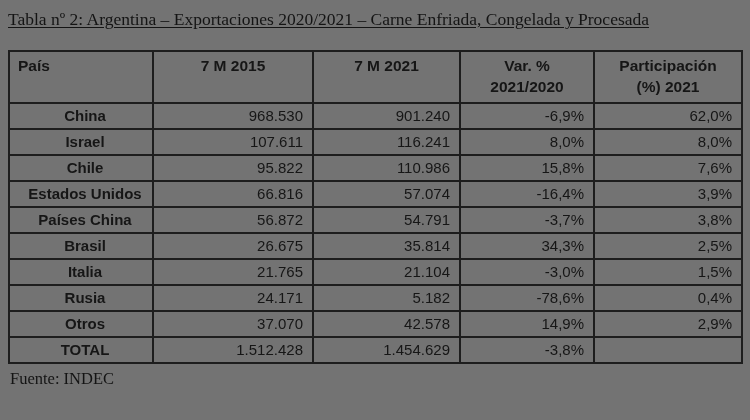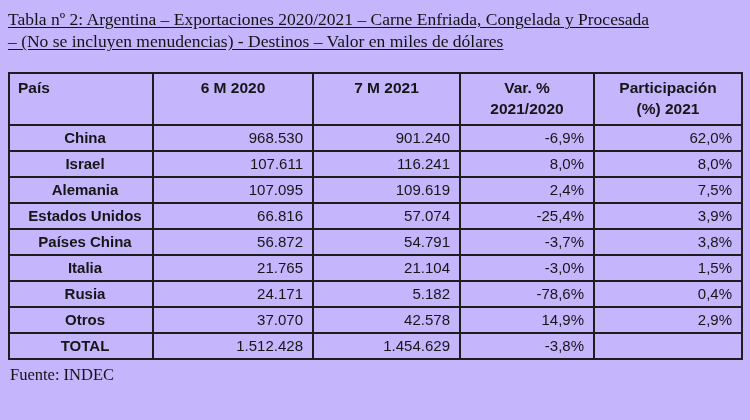--- a/index.html
+++ b/index.html
@@ -8,21 +8,21 @@
     background: #ffffff;
     width: 750px;
     height: 420px;
     overflow: hidden;
   }
   .page {
     width: 750px;
     height: 420px;
     box-sizing: border-box;
     padding: 8px 8px 0 8px;
-    background: #c4b5fd;
+    background: #737373;
     color: #171717;
   }
   .doc-title {
     font-family: "Liberation Serif", serif;
     font-size: 17.5px;
     line-height: 22px;
     color: #141414;
     text-decoration: underline;
     text-underline-offset: 2px;
     width: 726px;
@@ -81,35 +81,34 @@
   col.w-var  { width: 134px; }
   col.w-part { width: 148px; }
 </style>
 </head>
 <body>
 
 <div class="page">
 
   <div class="doc-title">
     <span>Tabla nº 2: Argentina – Exportaciones 2020/2021 – Carne Enfriada, Congelada y Procesada</span><br>
-    <span>– (No se incluyen menudencias) - Destinos – Valor en miles de dólares</span>
   </div>
 
   <table class="data-table">
     <colgroup>
       <col class="w-pais">
         <col class="w-2020">
         <col class="w-2021">
         <col class="w-var">
         <col class="w-part">
     </colgroup>
     <thead>
       <tr>
         <th class="h-pais">País</th>
-        <th class="h-center">6 M 2020</th>
+        <th class="h-center">7 M 2015</th>
         <th class="h-center">7 M 2021</th>
         <th class="h-center">
           <span>Var. %</span><br>
           <span>2021/2020</span>
         </th>
         <th class="h-center">
           <span>Participación</span><br>
           <span>(%) 2021</span>
         </th>
       </tr>
@@ -123,39 +122,46 @@
         <td class="c-num">62,0%</td>
       </tr>
       <tr>
         <td class="c-pais">Israel</td>
         <td class="c-num">107.611</td>
         <td class="c-num">116.241</td>
         <td class="c-num">8,0%</td>
         <td class="c-num">8,0%</td>
       </tr>
       <tr>
-        <td class="c-pais">Alemania</td>
-        <td class="c-num">107.095</td>
-        <td class="c-num">109.619</td>
-        <td class="c-num">2,4%</td>
-        <td class="c-num">7,5%</td>
+        <td class="c-pais">Chile</td>
+        <td class="c-num">95.822</td>
+        <td class="c-num">110.986</td>
+        <td class="c-num">15,8%</td>
+        <td class="c-num">7,6%</td>
       </tr>
       <tr>
         <td class="c-pais">Estados Unidos</td>
         <td class="c-num">66.816</td>
         <td class="c-num">57.074</td>
-        <td class="c-num">-25,4%</td>
+        <td class="c-num">-16,4%</td>
         <td class="c-num">3,9%</td>
       </tr>
       <tr>
         <td class="c-pais">Países China</td>
         <td class="c-num">56.872</td>
         <td class="c-num">54.791</td>
         <td class="c-num">-3,7%</td>
         <td class="c-num">3,8%</td>
+      </tr>
+      <tr>
+        <td class="c-pais">Brasil</td>
+        <td class="c-num">26.675</td>
+        <td class="c-num">35.814</td>
+        <td class="c-num">34,3%</td>
+        <td class="c-num">2,5%</td>
       </tr>
       <tr>
         <td class="c-pais">Italia</td>
         <td class="c-num">21.765</td>
         <td class="c-num">21.104</td>
         <td class="c-num">-3,0%</td>
         <td class="c-num">1,5%</td>
       </tr>
       <tr>
         <td class="c-pais">Rusia</td>

